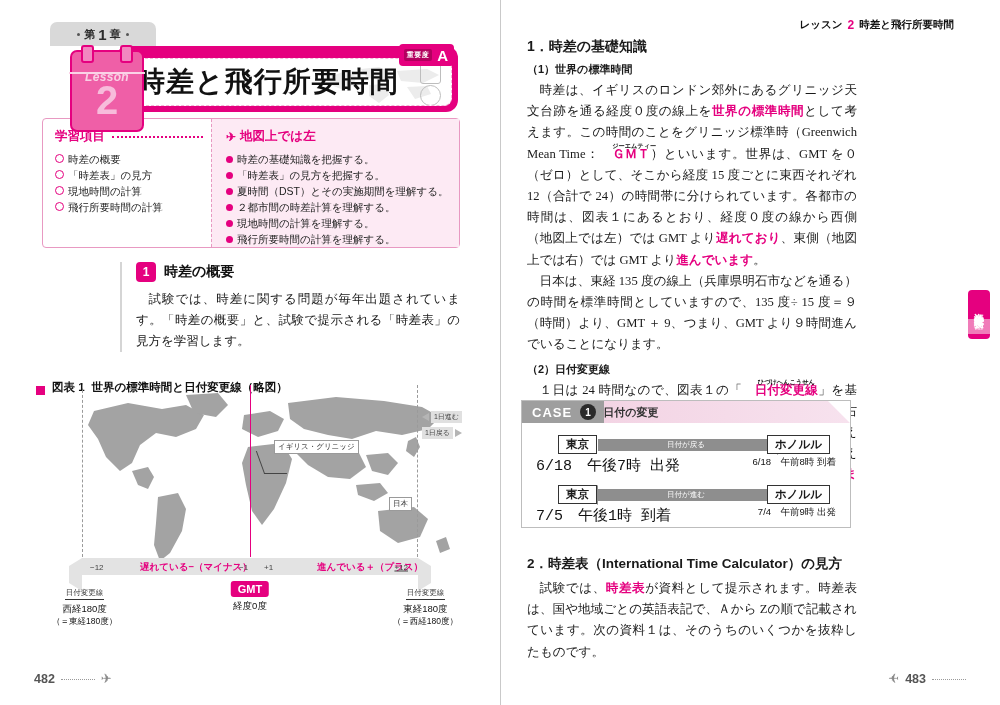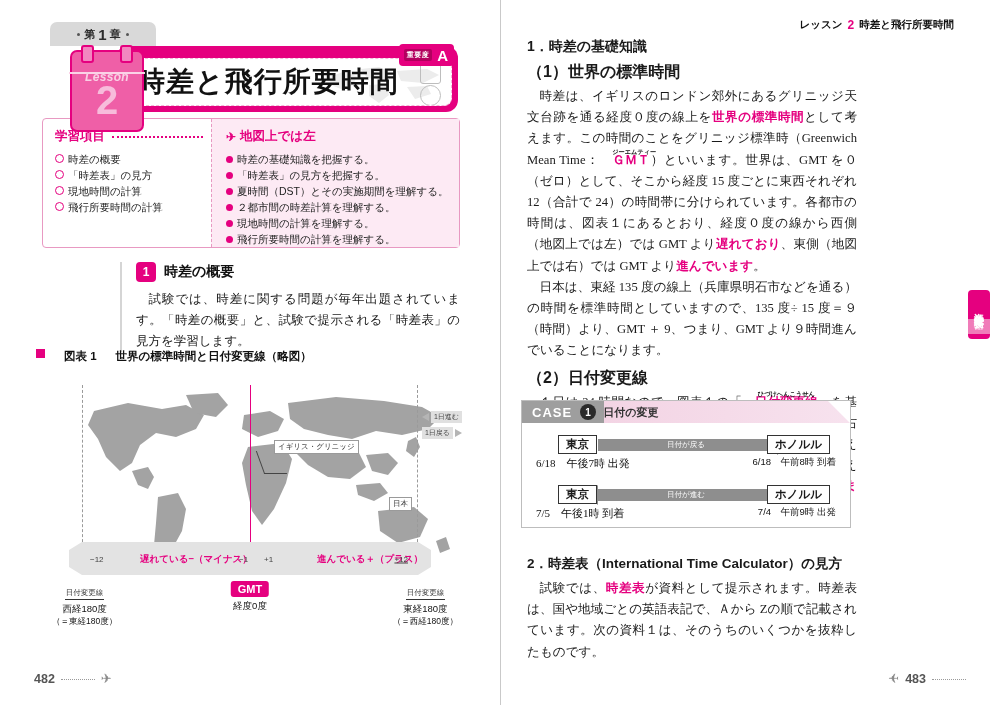--- a/index.html
+++ b/index.html
@@ -120,23 +120,23 @@
   .sec-badge{
     width:20px;height:20px;border-radius:4px;background:#e5007f;color:#fff;
     font-family:"Liberation Sans",sans-serif;font-weight:bold;font-size:12px;
     display:flex;align-items:center;justify-content:center;
   }
   .sec-title{font-family:"Liberation Sans",sans-serif;font-weight:bold;font-size:14px;color:#111;}
   .sec-p{font-size:12.5px;line-height:21px;text-indent:1em;margin:0;text-align:justify;}
 
   
   .fig-cap{
-    position:absolute;left:36px;top:349px;
+    position:absolute;left:36px;top:380px;
     font-family:"Liberation Sans",sans-serif;font-size:11.5px;font-weight:bold;color:#111;
-    display:flex;align-items:flex-start;gap:19px;
+    display:flex;align-items:flex-end;gap:7px;
   }
   .fig-sq{width:9px;height:9px;background:#e5007f;display:inline-block;}
   .map-wrap{position:absolute;left:36px;top:385px;width:428px;height:250px;}
   .map-svg{position:absolute;left:0;top:0;}
   .dateline{position:absolute;top:0;bottom:78px;border-left:1px dashed #9a9a9a;}
   .dateline.l{left:46px;}
   .dateline.r{right:46px;}
   .gmtline{position:absolute;left:50%;top:0;bottom:78px;border-left:1px solid #e5007f;}
   .lbl-small{
     position:absolute;font-family:"Liberation Sans",sans-serif;font-size:7.5px;
@@ -145,21 +145,21 @@
   .lbl-uk{left:238px;top:55px;}
   .lbl-jp{right:52px;top:112px;}
   .uk-leader{position:absolute;left:224px;top:66px;width:22px;height:22px;border-left:1px solid #444;border-bottom:1px solid #444;transform:skewX(20deg);}
   .dayside{position:absolute;right:2px;font-family:"Liberation Sans",sans-serif;font-size:7px;color:#444;display:flex;align-items:center;gap:2px;}
   .dayside.a{top:26px;}
   .dayside.b{top:42px;}
   .tri-l{width:0;height:0;border-top:4px solid transparent;border-bottom:4px solid transparent;border-right:7px solid #b5b5b5;}
   .tri-r{width:0;height:0;border-top:4px solid transparent;border-bottom:4px solid transparent;border-left:7px solid #b5b5b5;}
   .day-pill{background:#e0e0e0;padding:1px 3px;}
 
-  .scale-bar{position:absolute;left:46px;right:46px;bottom:60px;height:33px;background:#e3e3e3;}
+  .scale-bar{position:absolute;left:46px;right:46px;bottom:60px;height:17px;background:#e3e3e3;}
   .scale-bar::before{content:"";position:absolute;left:-13px;top:0;width:0;height:17px;
     border-top:8.5px solid transparent;border-bottom:8.5px solid transparent;border-right:13px solid #e3e3e3;}
   .scale-bar::after{content:"";position:absolute;right:-13px;top:0;width:0;height:17px;
     border-top:8.5px solid transparent;border-bottom:8.5px solid transparent;border-left:13px solid #e3e3e3;}
   .sc-t{position:absolute;top:50%;transform:translateY(-50%);font-family:"Liberation Sans",sans-serif;font-size:8px;color:#444;white-space:nowrap;}
   .sc-t.pink{color:#e5007f;font-weight:bold;font-size:9.5px;}
   .axis-foot{position:absolute;left:0;right:0;bottom:0;height:56px;}
   .foot-col{position:absolute;text-align:center;font-family:"Liberation Sans",sans-serif;}
   .foot-tag{font-size:7.5px;color:#333;border-bottom:1px solid #333;display:inline-block;padding:0 1px 1px;}
   .foot-l1{font-size:9.5px;color:#111;margin-top:3px;}
@@ -171,21 +171,21 @@
 
   
   .rp-head{
     position:absolute;right:46px;top:18px;
     font-family:"Liberation Sans",sans-serif;font-size:10.5px;font-weight:bold;color:#111;
     display:flex;align-items:center;gap:5px;
   }
   .rp-head .n{color:#e5007f;font-size:12px;}
   .rcol{position:absolute;left:26px;top:38px;width:330px;}
   .h-l1{font-family:"Liberation Sans",sans-serif;font-weight:bold;font-size:14px;margin:0 0 5px;}
-  .h-l2{font-family:"Liberation Sans",sans-serif;font-size:16px;margin:6px 0 3px;}
+  .h-l2{font-family:"Liberation Sans",sans-serif;font-size:11px;margin:6px 0 3px;}
   .h-l1b{font-family:"Liberation Sans",sans-serif;font-weight:bold;font-size:13.5px;margin:14px 0 4px;line-height:20px;}
   .bp{font-size:12.6px;line-height:21.2px;margin:0;text-indent:1em;text-align:justify;}
   .pk{color:#e5007f;font-weight:bold;}
   .ruby{position:relative;display:inline-block;}
   .ruby>.rt{
     position:absolute;left:0;right:0;top:-9px;font-size:6.2px;text-align:center;
     color:#111;font-family:"Liberation Sans",sans-serif;white-space:nowrap;
   }
   .pkbox{color:#e5007f;font-weight:bold;}
 
@@ -201,21 +201,21 @@
   .case-corner{position:absolute;right:0;top:0;width:0;height:0;border-top:22px solid #fff;border-left:22px solid transparent;}
   .flow{position:relative;margin:12px 14px 0;height:38px;}
   .city{position:absolute;top:0;border:1px solid #333;background:#fff;padding:1px 7px;
     font-family:"Liberation Sans",sans-serif;font-weight:bold;font-size:11.5px;z-index:3;}
   .city.l{left:22px;}
   .city.r{right:6px;}
   .arrow-body{position:absolute;top:4px;height:12px;background:#8e8e8e;}
   .arrow-head{position:absolute;top:0;width:0;height:0;border-top:10px solid transparent;border-bottom:10px solid transparent;}
   .arrow-lbl{position:absolute;top:4px;height:12px;line-height:12px;width:100%;text-align:center;
     font-family:"Liberation Sans",sans-serif;font-size:7.5px;color:#fff;z-index:2;}
-  .time-l{position:absolute;left:0;top:21px;font-family:Liberation Serif, serif;font-size:11px;color:#111;text-align:right;}
+  .time-l{position:absolute;left:0;top:21px;font-family:Liberation Mono, monospace;font-size:15px;color:#111;text-align:right;}
   .time-r{position:absolute;right:0;top:21px;font-family:"Liberation Sans",sans-serif;font-size:9.5px;color:#111;}
 
   
   .side-tab{
     position:absolute;right:10px;top:290px;width:22px;
     background:#e5007f;border-radius:4px;padding:7px 0 5px;text-align:center;
   }
   .side-tab .vt{
     writing-mode:vertical-rl;font-family:"Liberation Sans",sans-serif;
     font-size:10px;font-weight:bold;color:#fff;letter-spacing:1px;line-height:13px;

